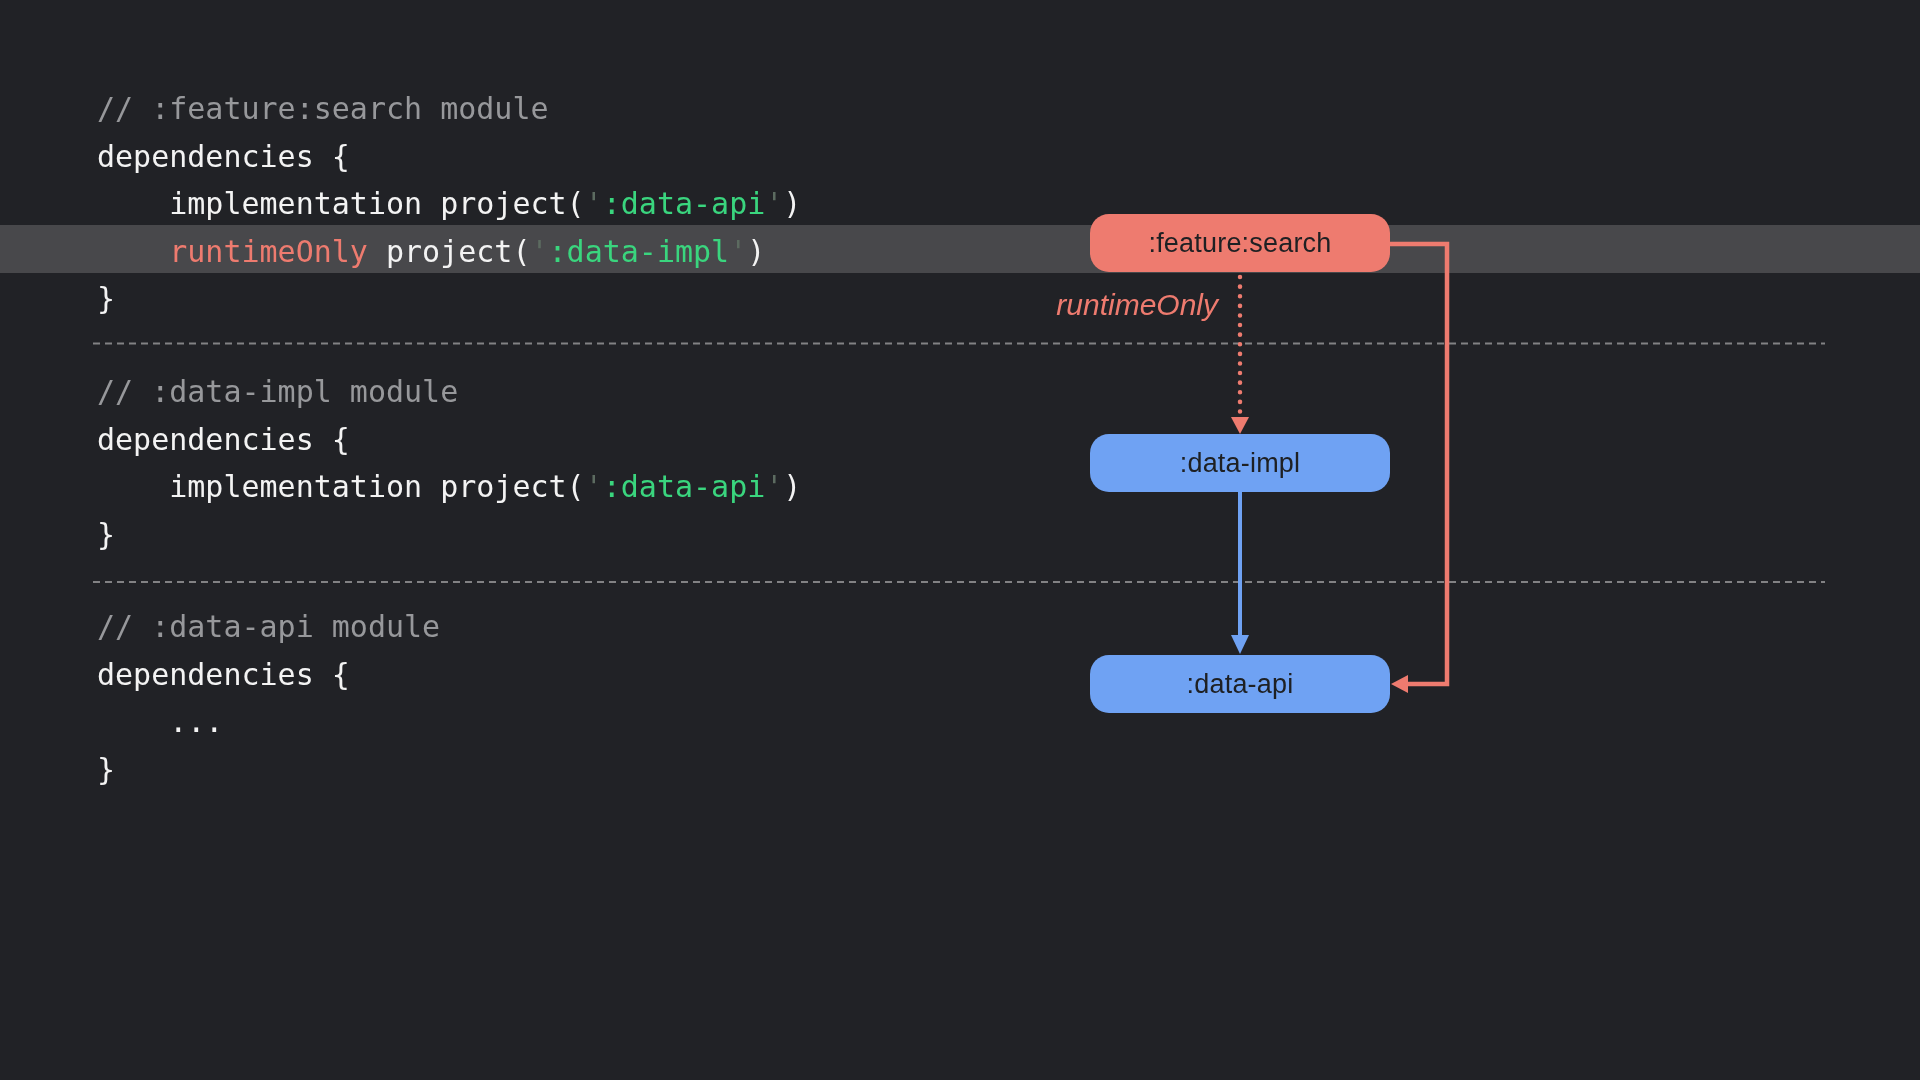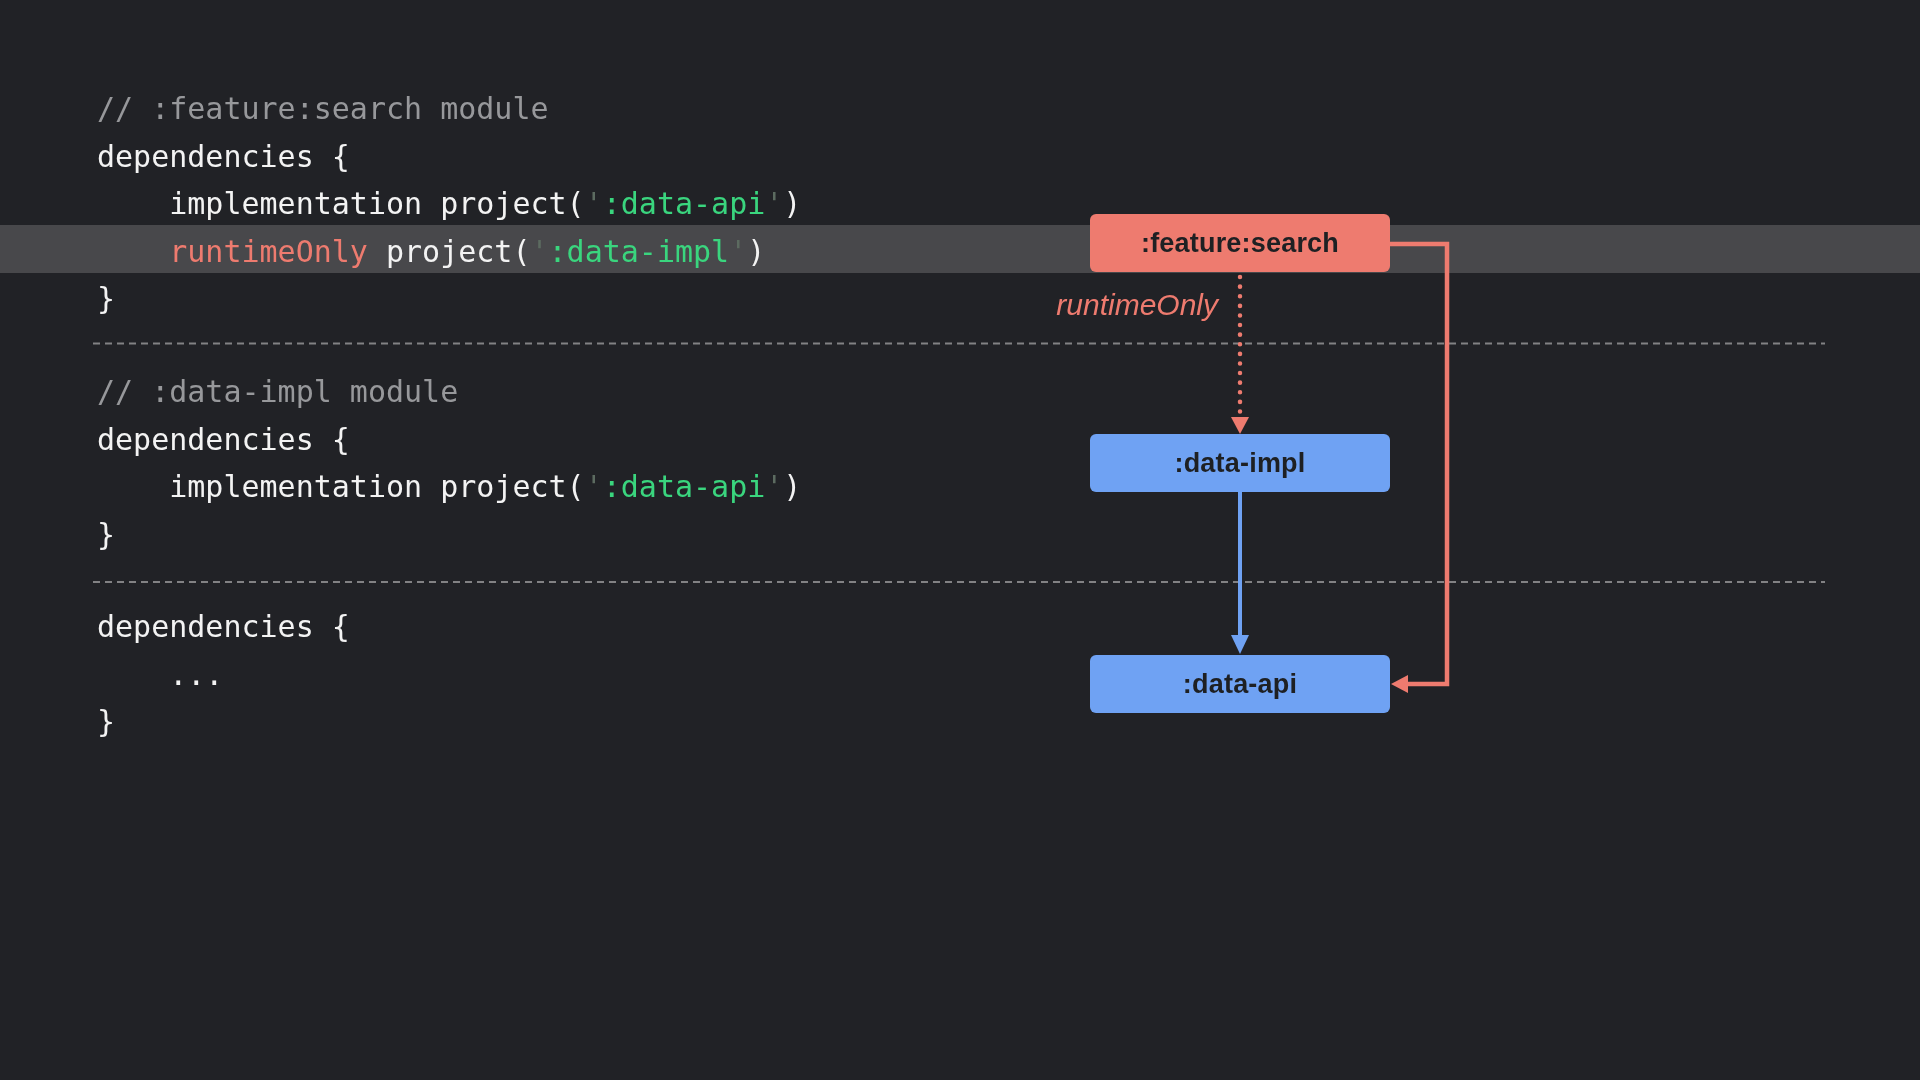--- a/index.html
+++ b/index.html
@@ -32,23 +32,23 @@
   
   .arrow-layer{position:absolute;left:0;top:0;pointer-events:none;}
   .sep-line{stroke:var(--separator,#828284);stroke-width:2;stroke-dasharray:7 5;}
   .edge-red{stroke:var(--node_red,#EE7B6F);}
   .edge-blue{stroke:var(--node_blue,#6FA2F3);}
   .head-red{fill:var(--node_red,#EE7B6F);}
   .head-blue{fill:var(--node_blue,#6FA2F3);}
   
   .node{
     position:absolute;left:1090px;width:300px;height:58px;
-    border-radius:6px;
+    border-radius:19px;
     display:flex;align-items:center;justify-content:center;
-    font-size:27px;font-weight:700;letter-spacing:.2px;
+    font-size:27px;font-weight:400;letter-spacing:.2px;
     color:var(--node_text,#1E2023);
   }
   .node-red{background:var(--node_red,#EE7B6F);}
   .node-blue{background:var(--node_blue,#6FA2F3);}
   
   .edge-label{
     position:absolute;left:938px;top:288px;width:280px;
     text-align:right;
     font-size:30px;font-style:italic;
     color:var(--keyword_red,#EE7B6F);
@@ -56,21 +56,21 @@
 </style>
 </head>
 <body>
 
 <div class="stage">
 
   <div class="highlight-row"></div>
 
   <div class="code-block" style="top:85px"><div class="code-line"><span class="tok-comment">// :feature:search module</span></div><div class="code-line"><span class="tok-plain">dependencies {</span></div><div class="code-line"><span class="tok-plain">    implementation project(</span><span class="tok-quote">'</span><span class="tok-string">:data-api</span><span class="tok-quote">'</span><span class="tok-plain">)</span></div><div class="code-line"><span class="tok-plain">    </span><span class="tok-keyword">runtimeOnly</span><span class="tok-plain"> project(</span><span class="tok-quote">'</span><span class="tok-string">:data-impl</span><span class="tok-quote">'</span><span class="tok-plain">)</span></div><div class="code-line"><span class="tok-plain">}</span></div></div>
   <div class="code-block" style="top:368px"><div class="code-line"><span class="tok-comment">// :data-impl module</span></div><div class="code-line"><span class="tok-plain">dependencies {</span></div><div class="code-line"><span class="tok-plain">    implementation project(</span><span class="tok-quote">'</span><span class="tok-string">:data-api</span><span class="tok-quote">'</span><span class="tok-plain">)</span></div><div class="code-line"><span class="tok-plain">}</span></div></div>
-  <div class="code-block" style="top:603px"><div class="code-line"><span class="tok-plain">dependencies {</span></div><div class="code-line"><span class="tok-plain">    ...</span></div><div class="code-line"><span class="tok-plain">}</span></div></div>
+  <div class="code-block" style="top:603px"><div class="code-line"><span class="tok-comment">// :data-api module</span></div><div class="code-line"><span class="tok-plain">dependencies {</span></div><div class="code-line"><span class="tok-plain">    ...</span></div><div class="code-line"><span class="tok-plain">}</span></div></div>
 
   <svg class="arrow-layer" width="1920" height="1080" viewBox="0 0 1920 1080">
 
     <line class="sep-line" x1="93" y1="343.5" x2="1825" y2="343.5" fill="none"></line>
     <line class="sep-line" x1="93" y1="582" x2="1825" y2="582" fill="none"></line>
 
     <line class="edge-red" x1="1240" y1="277" x2="1240" y2="412" stroke-width="4.5" stroke-linecap="round" stroke-dasharray="0.1 9.5"></line>
     <polygon class="head-red" points="1231,417 1249,417 1240,434"></polygon>
 
     <line class="edge-blue" x1="1240" y1="492" x2="1240" y2="637" stroke-width="4"></line>

